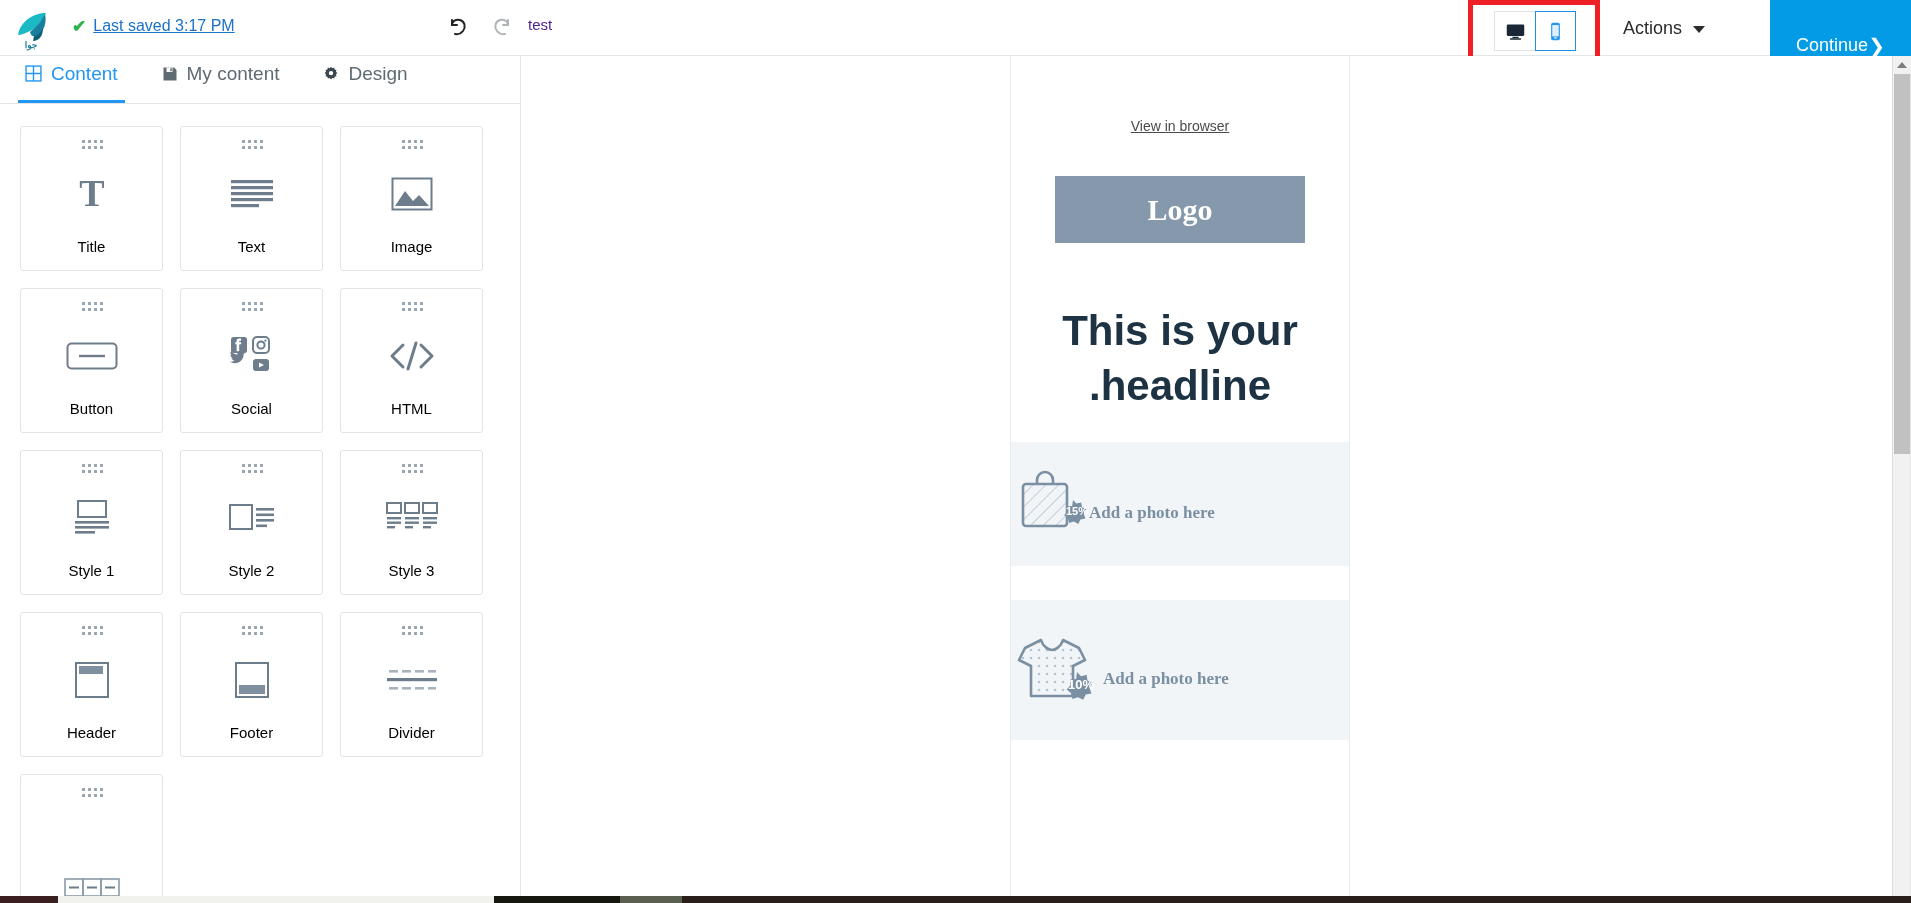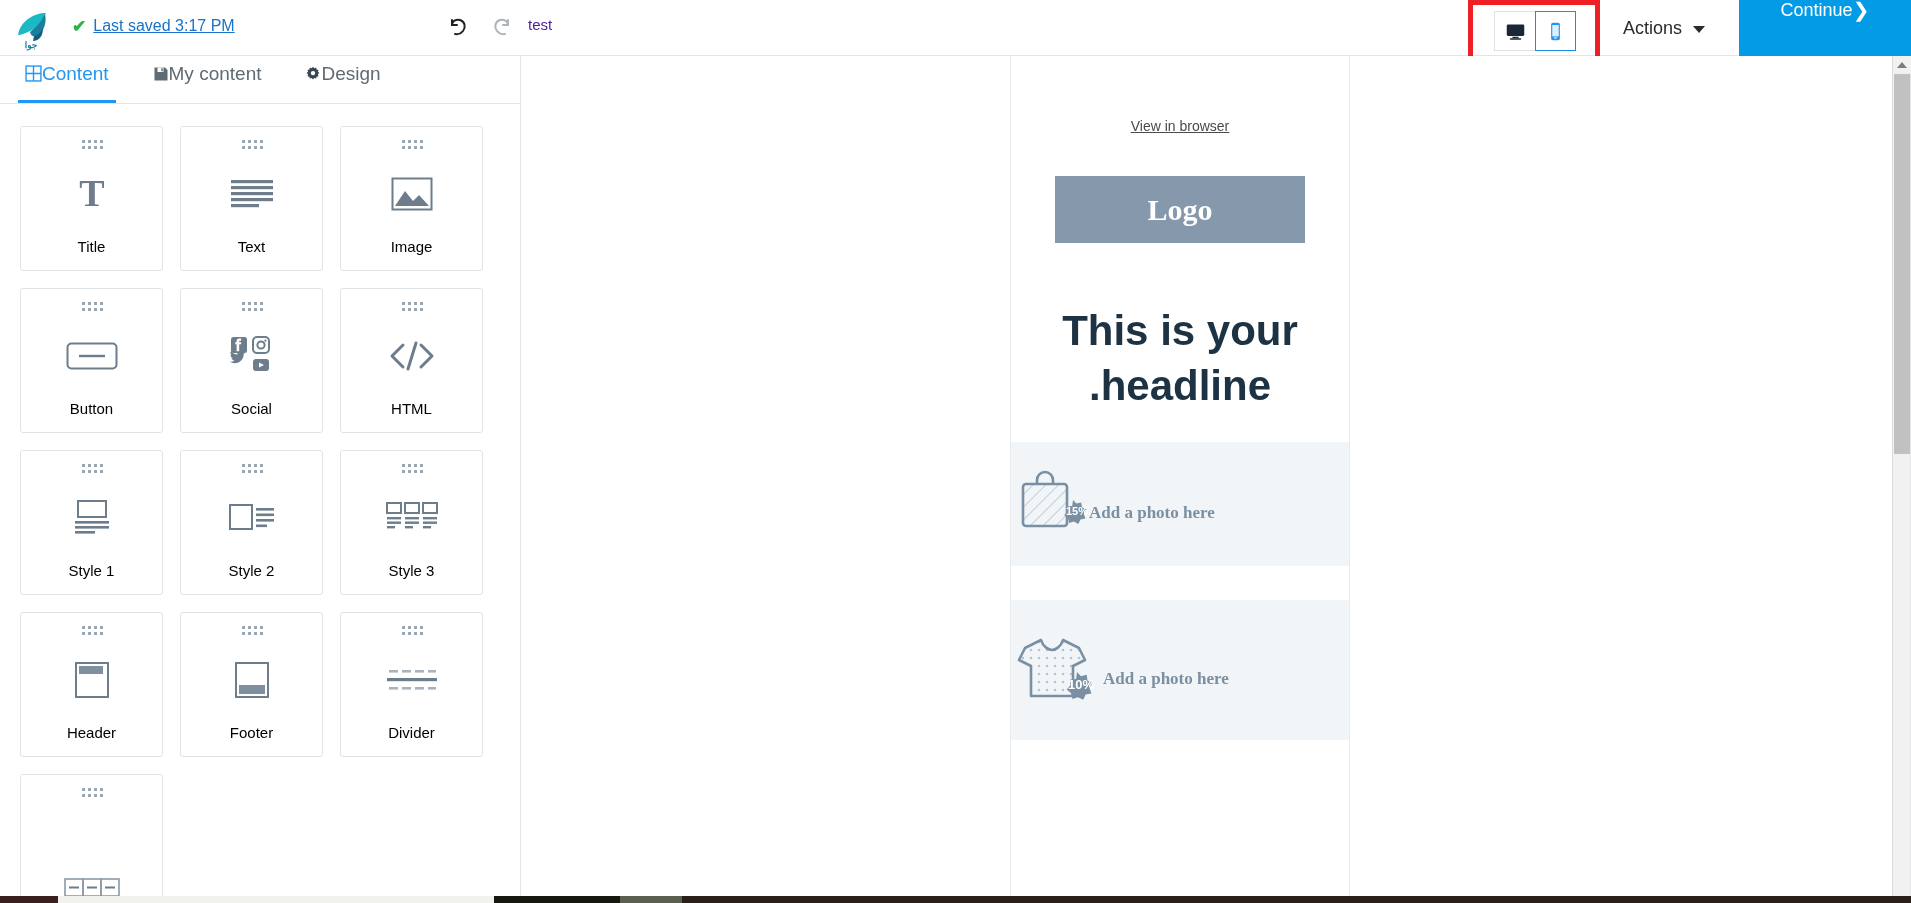--- a/index.html
+++ b/index.html
@@ -72,44 +72,44 @@
   }
   .caret-down {
     width: 0; height: 0;
     border-left: 6px solid transparent;
     border-right: 6px solid transparent;
     border-top: 7px solid #2b2b2b;
     margin-top: 3px;
   }
   .continue-btn {
     position: absolute; right: 0; top: 0;
-    width: 172px; height: 56px;
+    width: 141px; height: 56px;
     background: #039be5;
     color: #ffffff; font-size: 18px;
-    display: flex; align-items: flex-start; justify-content: center; 
+    display: flex; align-items: flex-end; justify-content: center; 
     cursor: pointer; border: none;
   }
   .continue-chev { font-size: 20px; font-weight: 300; line-height: 1; }
 
   
   .left-panel {
     position: absolute; left: 0; top: 56px;
     width: 521px; height: 841px;
     background: #ffffff;
     border-right: 1px solid #e3e6e8;
     overflow: hidden;
   }
   .tabs {
     display: flex; align-items: flex-end;
     height: 48px; padding-left: 18px;
     border-bottom: 1px solid #e3e6e8;
     gap: 30px;
   }
   .tab {
-    display: flex; align-items: center; 
+    display: flex; align-items: center; gap: 9px;
     height: 47px; padding: 0 7px;
     font-size: 19px; color: #5f6b72; cursor: pointer;
     border-bottom: 3px solid transparent;
     padding-bottom: 9px;
   }
   .tab.active { color: #2196f3; border-bottom-color: #2196f3; }
   .tab-icon { display: flex; align-items: center; }
 
   .blocks {
     display: flex; flex-wrap: wrap;

